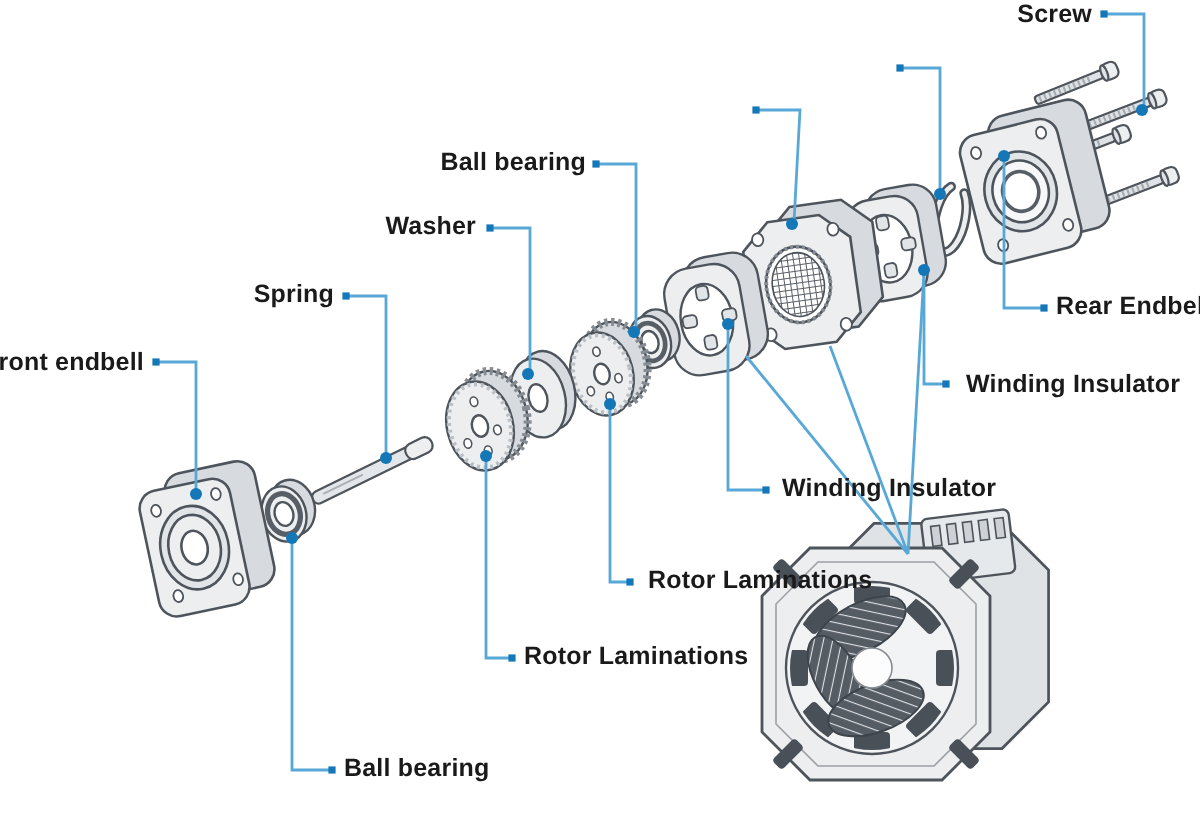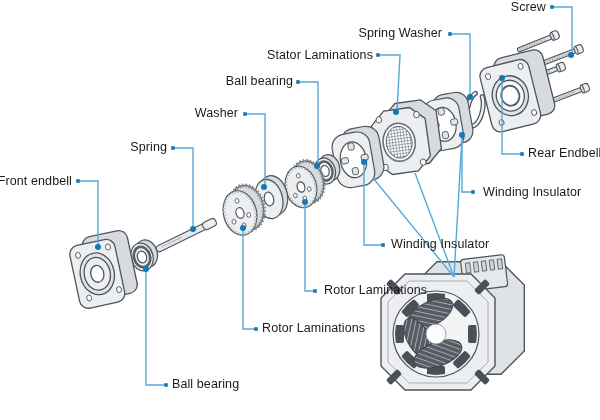--- a/index.html
+++ b/index.html
@@ -2,21 +2,21 @@
 <html><head>
 <meta charset="utf-8">
 <style>
   html,body{margin:0;padding:0;background:#fff;}
   #stage{
     position:relative;width:600px;height:420px;background:#ffffff;
     font-family:"Liberation Sans", sans-serif;overflow:hidden;
   }
   #art{position:absolute;left:0;top:0;}
   .lbl{
-    position:absolute;font-weight:normal;font-size:12.5px;line-height:13px;
+    position:absolute;font-weight:bold;font-size:12.5px;line-height:13px;
     color:#1a1a1a;white-space:nowrap;letter-spacing:0.1px;
   }
   .lbl.r{text-align:right;}
 </style>
 </head>
 <body>
 
 <div id="stage">
 
 <svg id="art" width="600" height="420" viewBox="0 0 600 420">
@@ -261,22 +261,20 @@
     <rect x="313.2" y="289.2" width="3.6" height="3.6"></rect>
     <rect x="254.2" y="327.2" width="3.6" height="3.6"></rect>
     <rect x="164.2" y="383.2" width="3.6" height="3.6"></rect>
   </g>
 </svg>
 
   <div class="lbl r" style="right:528px;top:175px">Front endbell</div>
   <div class="lbl r" style="right:433px;top:141px">Spring</div>
   <div class="lbl r" style="right:362px;top:107px">Washer</div>
   <div class="lbl r" style="right:307px;top:75px">Ball bearing</div>
-  <div class="lbl r" style="right:227px;top:49px">Stator Laminations</div>
-  <div class="lbl r" style="right:158px;top:27px">Spring Washer</div>
   <div class="lbl r" style="right:54px;top:1px">Screw</div>
   <div class="lbl" style="left:528px;top:147px">Rear Endbell</div>
   <div class="lbl" style="left:483px;top:186px">Winding Insulator</div>
   <div class="lbl" style="left:391px;top:238px">Winding Insulator</div>
   <div class="lbl" style="left:324px;top:284px">Rotor Laminations</div>
   <div class="lbl" style="left:262px;top:322px">Rotor Laminations</div>
   <div class="lbl" style="left:172px;top:378px">Ball bearing</div>
 
 </div>
 

